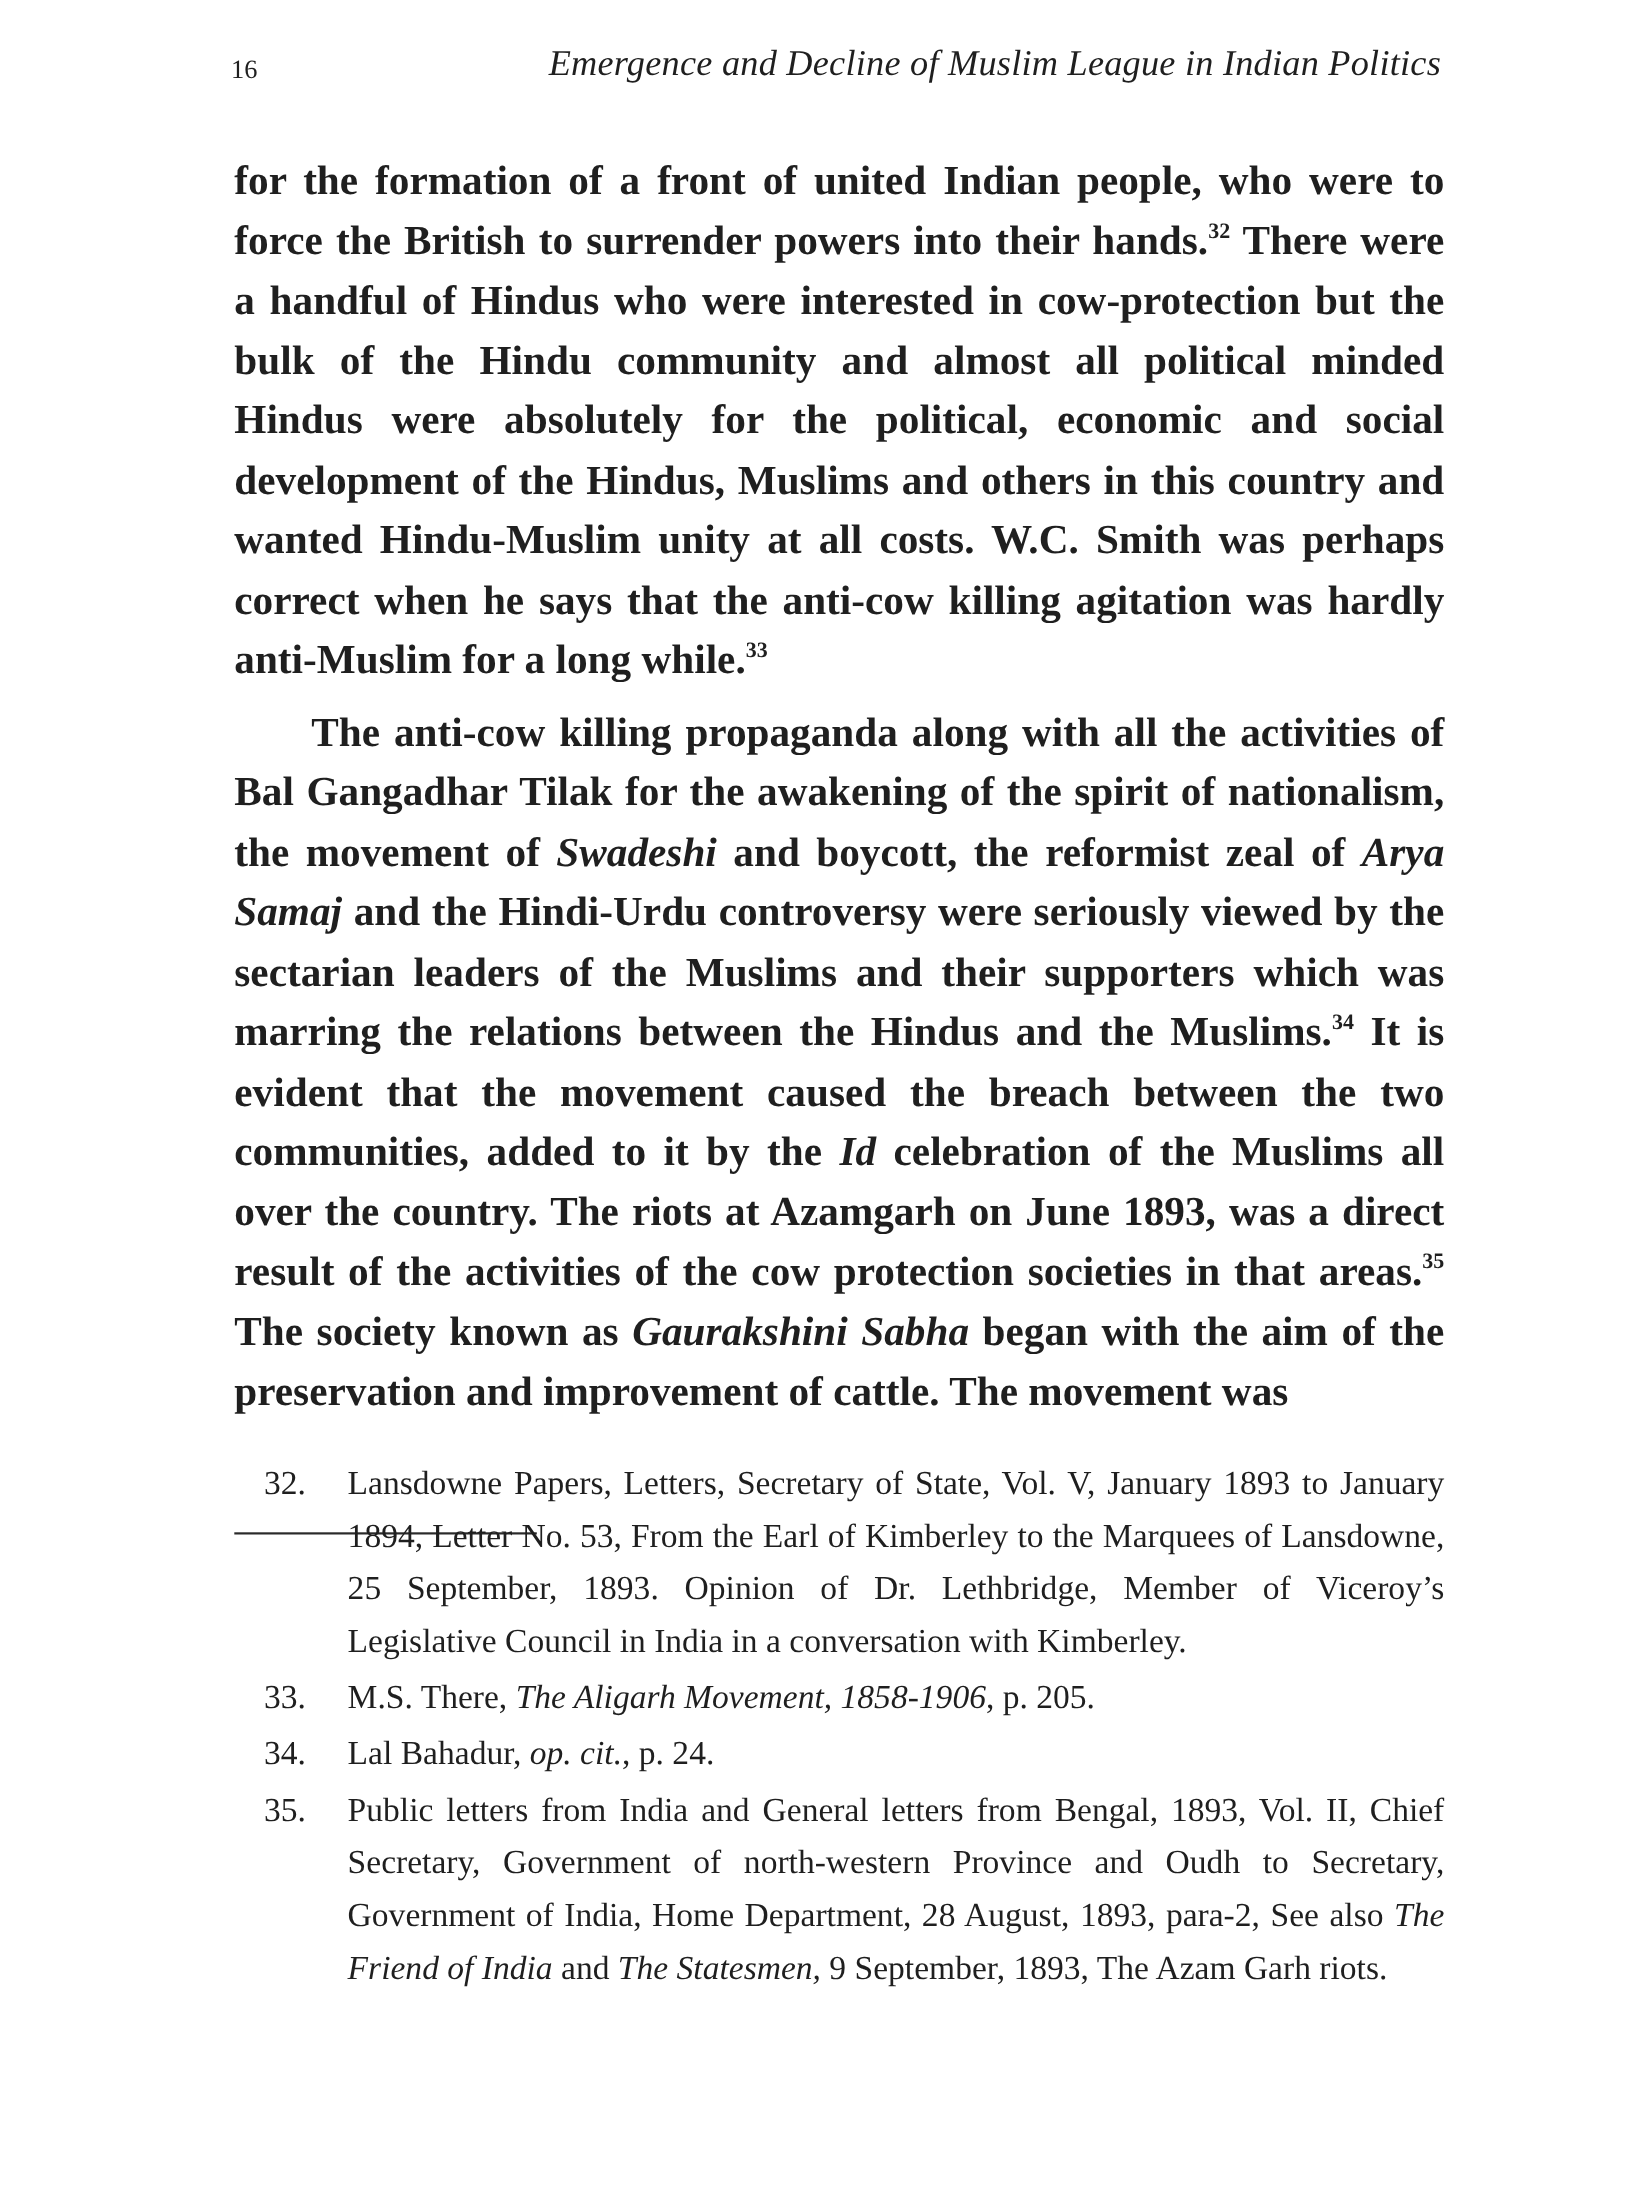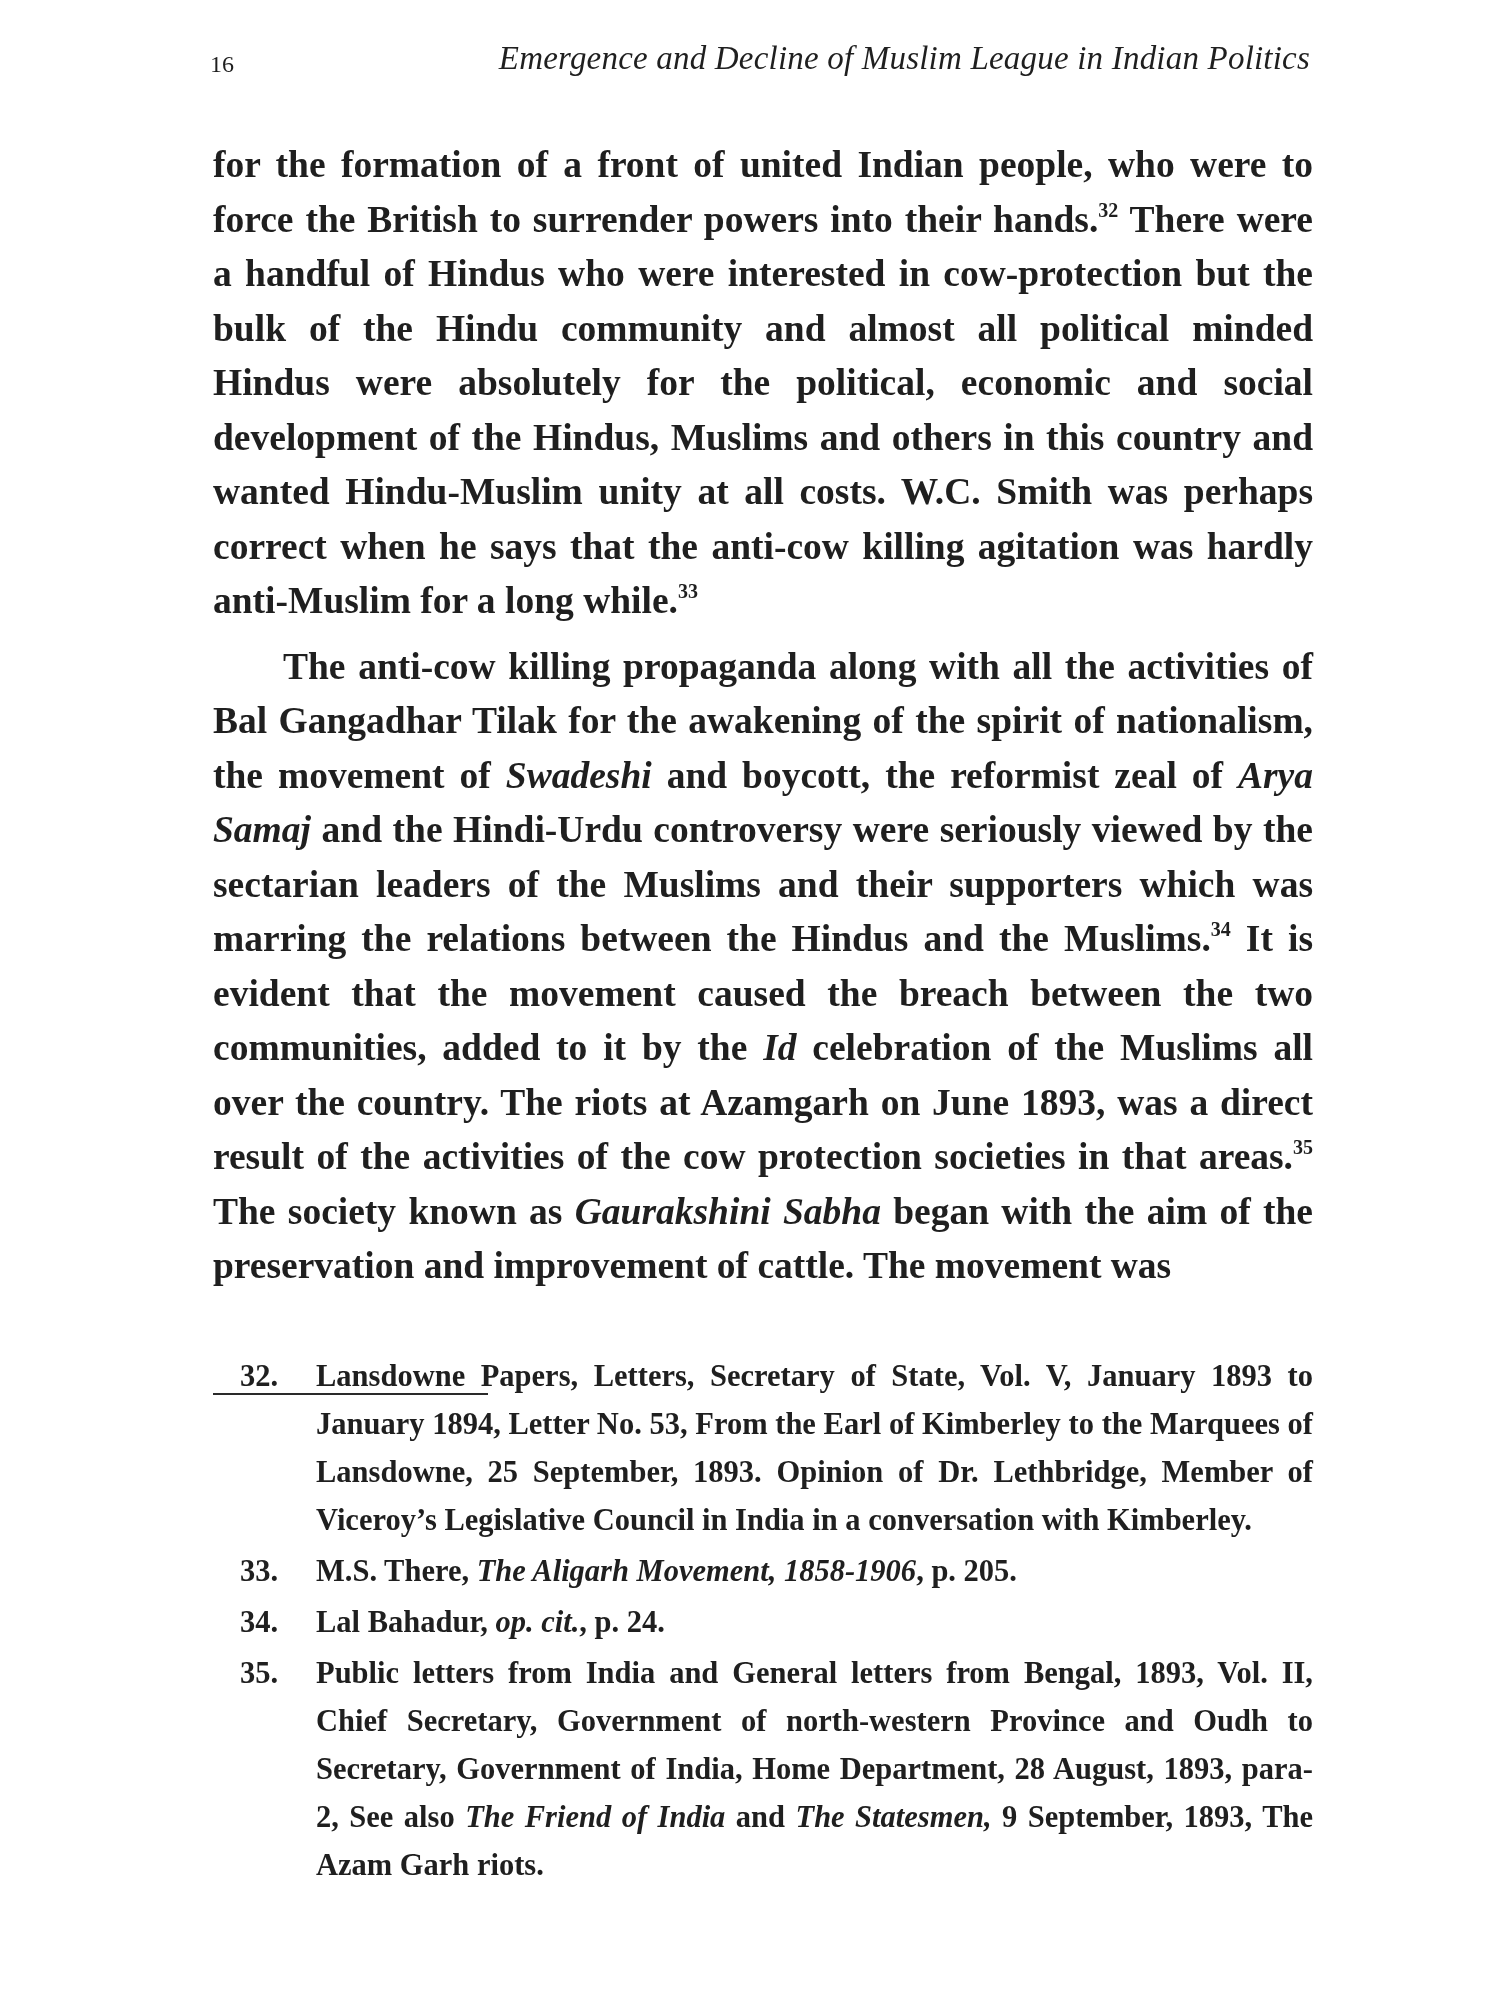--- a/index.html
+++ b/index.html
@@ -6,21 +6,21 @@
   body { width: 1500px; height: 2000px; position: relative; overflow: hidden; color: #1f1f1f; font-family: "Liberation Serif", "DejaVu Serif", serif; }
   .header { position: absolute; top: 40px; left: 210px; width: 1100px; height: 60px; }
   .page-num { position: absolute; left: 0; top: 0; font-size: 24px; margin-top: 11px; }
   .running-title { position: absolute; right: 0; top: 0; font-size: 33px; font-style: italic; letter-spacing: 0.2px; }
   .body-text { position: absolute; top: 138px; left: 213px; width: 1100px; }
   .para { margin: 0; font-size: 37.5px; line-height: 54.5px; text-align: justify; font-weight: bold; }
   .para + .para { margin-top: 11px; text-indent: 70px; }
   .para i { font-style: italic; }
   sup { font-size: 20px; line-height: 0; vertical-align: 15px; }
   .rule { position: absolute; top: 1393px; left: 213px; width: 275px; height: 2px; background: #2a2a2a; }
-  .footnotes { position: absolute; top: 1352px; left: 240px; width: 1073px; list-style: none; margin: 0; padding: 0; font-weight: bold; }
+  .footnotes { position: absolute; top: 1324px; left: 240px; width: 1073px; list-style: none; margin: 0; padding: 0; }
   .fn { position: relative; padding-left: 76px; font-size: 30.5px; line-height: 48px; text-align: justify; margin-bottom: 3px; }
   .fn-num { position: absolute; left: 0; top: 0; }
   .fn i { font-style: italic; }
 </style>
 </head>
 <body>
 
 <div class="header">
   <span class="page-num">16</span>
   <span class="running-title">Emergence and Decline of Muslim League in Indian Politics</span>

